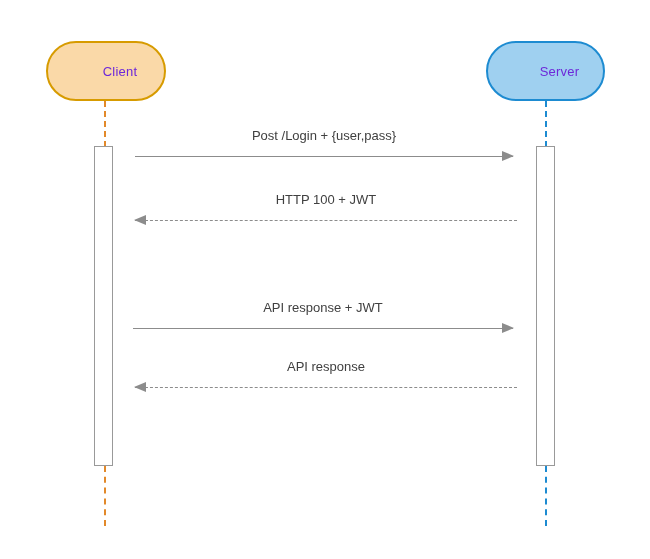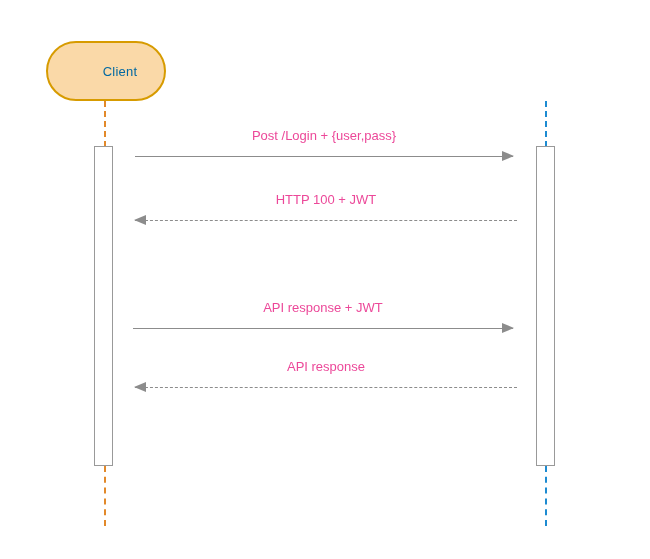--- a/index.html
+++ b/index.html
@@ -25,21 +25,21 @@
     display: flex;
     align-items: center;
     justify-content: center;
     border-radius: 30px;
     border-width: 2px;
     border-style: solid;
     font-size: 13px;
     letter-spacing: 0.2px;
   }
   .participant-label {
-    color: #0369a1;
+    color: #6d28d9;
     font-size: 13px;
     line-height: 1;
     margin-left: 28px;
   }
   #participant-client {
     left: 46px;
     top: 41px;
     width: 120px;
     height: 60px;
     background: #FAD9A8;
@@ -111,21 +111,21 @@
   .arrowhead-left {
     left: -1px;
     border-right: 12px solid #8C8C8C;
   }
 
   .message-label {
     position: absolute;
     left: 0;
     width: 100%;
     text-align: center;
-    color: #ec4899;
+    color: #404040;
     font-size: 13px;
     line-height: 1;
     white-space: nowrap;
   }
   .label-above { top: -27px; }
 
   
   #message-1 { left: 135px; top: 156px; width: 378px; }
   #message-2 { left: 135px; top: 220px; width: 382px; }
   #message-3 { left: 133px; top: 328px; width: 380px; }
@@ -133,20 +133,23 @@
 </style>
 </head>
 <body>
 
 <div id="canvas">
 
   <div class="participant" id="participant-client">
     <span class="participant-label">Client</span>
   </div>
 
+  <div class="participant" id="participant-server">
+    <span class="participant-label">Server</span>
+  </div>
 
   <div class="lifeline lifeline-client" id="lifeline-client-top"></div>
   <div class="lifeline lifeline-client" id="lifeline-client-bottom"></div>
   <div class="lifeline lifeline-server" id="lifeline-server-top"></div>
   <div class="lifeline lifeline-server" id="lifeline-server-bottom"></div>
 
   <div class="activation" id="activation-client"></div>
   <div class="activation" id="activation-server"></div>
 
   <div class="message solid" id="message-1">

